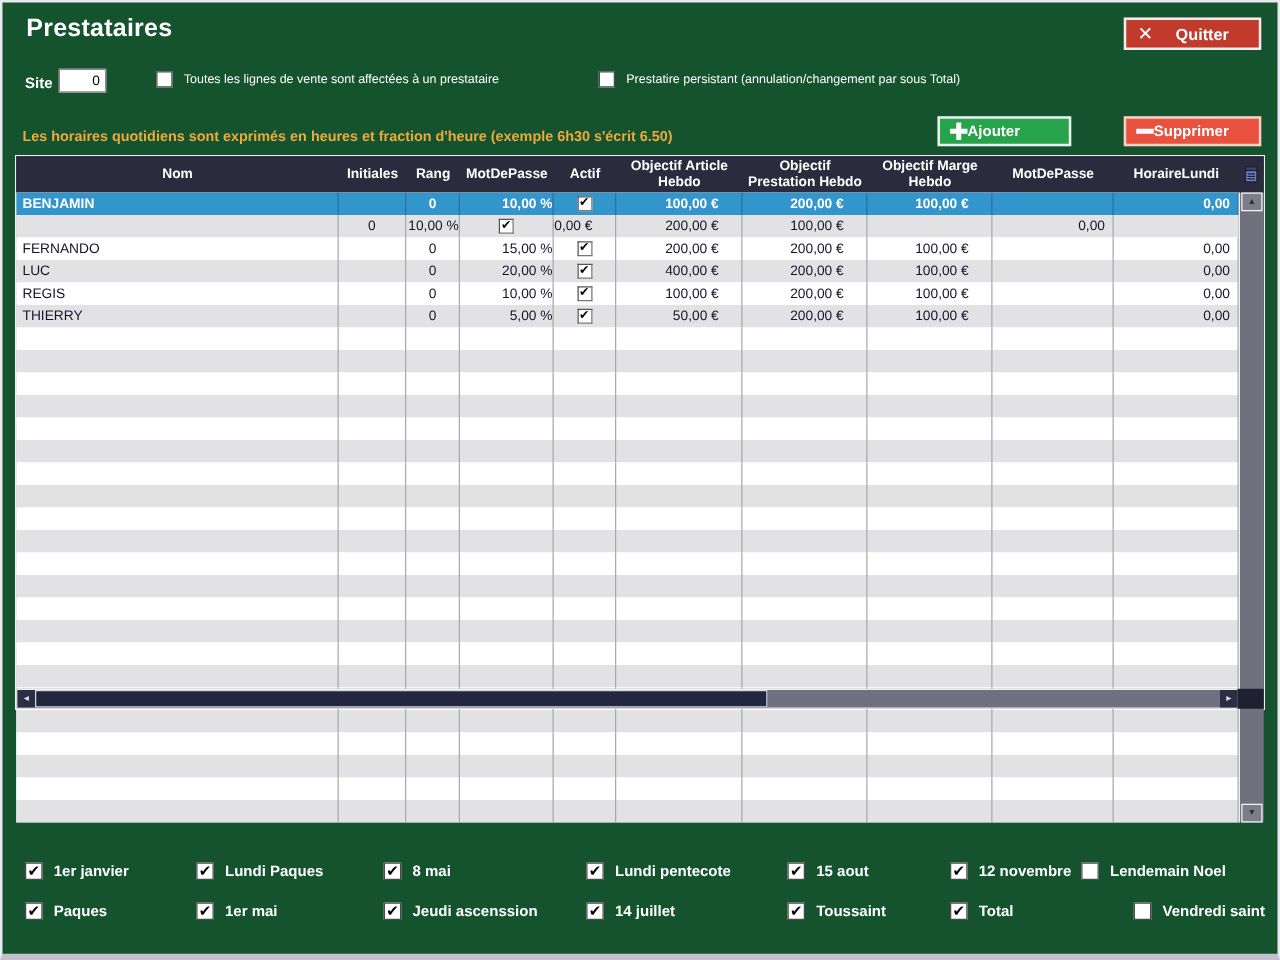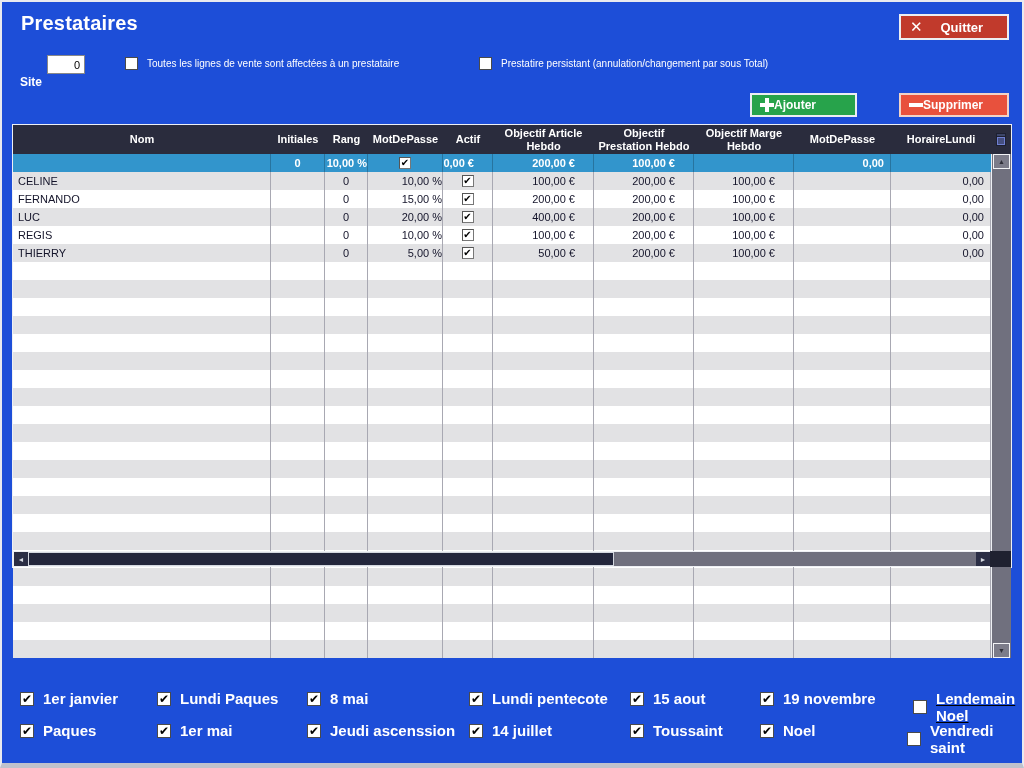--- a/index.html
+++ b/index.html
@@ -1,40 +1,40 @@
 <!DOCTYPE html>
 <html><head>
 <meta charset="utf-8">
 <style>
   * { margin:0; padding:0; box-sizing:border-box; }
   html,body { background:#101119; }
   body { font-family:"Liberation Sans","DejaVu Sans",sans-serif; }
 
   .window {
     position:relative; width:1024px; height:768px;
-    background:#1d4ed8;
+    background:#14532d;
     border:2px solid #e9eaef; border-bottom:5px solid #bfc2cc;
     overflow:hidden;
   }
 
   
   .page-title {
     position:absolute; left:19px; top:10px;
     color:#ffffff; font-size:20px; font-weight:bold; letter-spacing:.2px;
   }
   .btn { display:flex; align-items:center; cursor:pointer; color:#fff; font-weight:bold; }
   .btn-quit {
     position:absolute; left:897px; top:12px; width:110px; height:26px;
     background:#c13a2c; border:2px solid #eceef2; font-size:13px;
   }
   .btn-quit .x-icon { font-size:15px; font-weight:bold; margin-left:9px; }
   .btn-quit .lbl { flex:1; text-align:center; padding-right:6px; }
 
   
-  .site-label { position:absolute; left:18px; top:57px; color:#fff; font-size:12px; font-weight:bold;margin-top:16px; }
+  .site-label { position:absolute; left:18px; top:57px; color:#fff; font-size:12px; font-weight:bold; }
   .site-input {
     position:absolute; left:45px; top:53px; width:38px; height:19px;
     border:1px solid #888; background:#fff; color:#000;
     font-size:11px; text-align:right; padding-right:4px;
     font-family:"Liberation Sans","DejaVu Sans",sans-serif;
   }
   .chk { position:absolute; display:flex; align-items:center; gap:9px; cursor:pointer; }
   .chk .box {
     width:13px; height:13px; background:#fff; border:1px solid #4a4a4a;
     display:flex; align-items:center; justify-content:center;
@@ -136,21 +136,21 @@
   }
   .corner { position:absolute; right:0; bottom:0; width:21px; height:16px; background:#1f2130; }
 
   
   .holiday { position:absolute; display:flex; align-items:center; gap:9px; cursor:pointer; }
   .holiday .box {
     width:14px; height:14px; background:#fff; border:1px solid #4a4a4a;
     display:flex; align-items:center; justify-content:center;
     font-size:12px; line-height:12px; color:#000; flex:0 0 auto;
   }
-  .holiday .txt { color:#fff; font-size:15px; font-weight:bold; }
+  .holiday .txt { color:#fff; font-size:12px; font-weight:bold; }
 </style>
 </head>
 <body>
 
 <div class="window">
 
   <div class="page-title">Prestataires</div>
 
   <div class="btn btn-quit">
     <span class="x-icon">✕</span>
@@ -163,20 +163,21 @@
   <label class="chk chk1">
     <span class="box"></span>
     <span class="txt">Toutes les lignes de vente sont affectées à un prestataire</span>
   </label>
 
   <label class="chk chk2">
     <span class="box"></span>
     <span class="txt">Prestatire persistant (annulation/changement par sous Total)</span>
   </label>
 
+  <div class="notice">Les horaires quotidiens sont exprimés en heures et fraction d'heure (exemple 6h30 s'écrit 6.50)</div>
 
   <div class="btn btn-add">
     <span class="ico-plus"></span>
     <span class="lbl">Ajouter</span>
   </div>
 
   <div class="btn btn-del">
     <span class="ico-minus"></span>
     <span class="lbl">Supprimer</span>
   </div>
@@ -201,34 +202,34 @@
           <rect x="1.5" y="1.5" width="9" height="3" fill="#3d4668" stroke="#1d2030"></rect>
           <line x1="3" y1="7" x2="9" y2="7" stroke="#1d2030"></line>
           <line x1="3" y1="9" x2="9" y2="9" stroke="#1d2030"></line>
           <line x1="3" y1="11" x2="9" y2="11" stroke="#1d2030"></line>
         </svg>
       </div>
     </div>
 
     <div class="tbody" id="tbody">
         <div class="row selected">
+          <div class="td td-nom">BENJAMIN</div>
           <div class="td td-initiales"></div>
           <div class="td td-rang">0</div>
           <div class="td td-commission">10,00 %</div>
           <div class="td td-actif">
             <span class="cb">✔</span>
           </div>
           <div class="td td-objectif_article">100,00 €</div>
           <div class="td td-objectif_prestation">200,00 €</div>
           <div class="td td-objectif_marge">100,00 €</div>
           <div class="td td-mot_de_passe"></div>
           <div class="td td-horaire_lundi">0,00</div>
         </div>
         <div class="row">
-          <div class="td td-nom">CELINE</div>
           <div class="td td-initiales"></div>
           <div class="td td-rang">0</div>
           <div class="td td-commission">10,00 %</div>
           <div class="td td-actif">
             <span class="cb">✔</span>
           </div>
           <div class="td td-objectif_article">100,00 €</div>
           <div class="td td-objectif_prestation">200,00 €</div>
           <div class="td td-objectif_marge">100,00 €</div>
           <div class="td td-mot_de_passe"></div>
@@ -585,23 +586,23 @@
       <label class="holiday" style="left: 467px; top: 688px;">
         <span class="box">✔</span>
         <span class="txt">Lundi pentecote</span>
       </label>
       <label class="holiday" style="left: 628px; top: 688px;">
         <span class="box">✔</span>
         <span class="txt">15 aout</span>
       </label>
       <label class="holiday" style="left: 758px; top: 688px;">
         <span class="box">✔</span>
-        <span class="txt">19 novembre</span>
-      </label>
-      <label class="holiday" style="left: 911px; top: 688px; text-decoration: underline;">
+        <span class="txt">12 novembre</span>
+      </label>
+      <label class="holiday" style="left: 863px; top: 688px;">
         <span class="box"></span>
         <span class="txt">Lendemain Noel</span>
       </label>
       <label class="holiday" style="left: 18px; top: 720px;">
         <span class="box">✔</span>
         <span class="txt">Paques</span>
       </label>
       <label class="holiday" style="left: 155px; top: 720px;">
         <span class="box">✔</span>
         <span class="txt">1er mai</span>
@@ -613,21 +614,21 @@
       <label class="holiday" style="left: 467px; top: 720px;">
         <span class="box">✔</span>
         <span class="txt">14 juillet</span>
       </label>
       <label class="holiday" style="left: 628px; top: 720px;">
         <span class="box">✔</span>
         <span class="txt">Toussaint</span>
       </label>
       <label class="holiday" style="left: 758px; top: 720px;">
         <span class="box">✔</span>
-        <span class="txt">Noel</span>
+        <span class="txt">Total</span>
       </label>
       <label class="holiday" style="left: 905px; top: 720px;">
         <span class="box"></span>
         <span class="txt">Vendredi saint</span>
       </label>
     </div>
 
 </div>
 
 </body></html>

